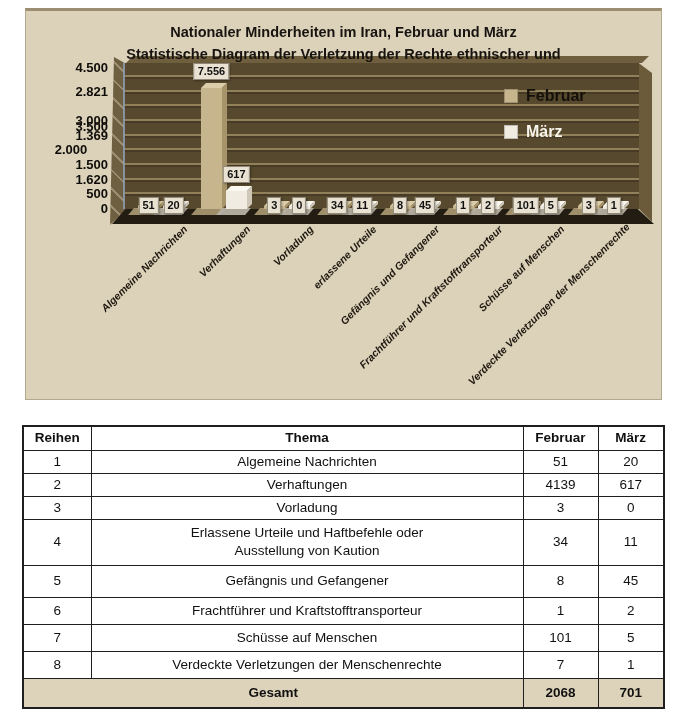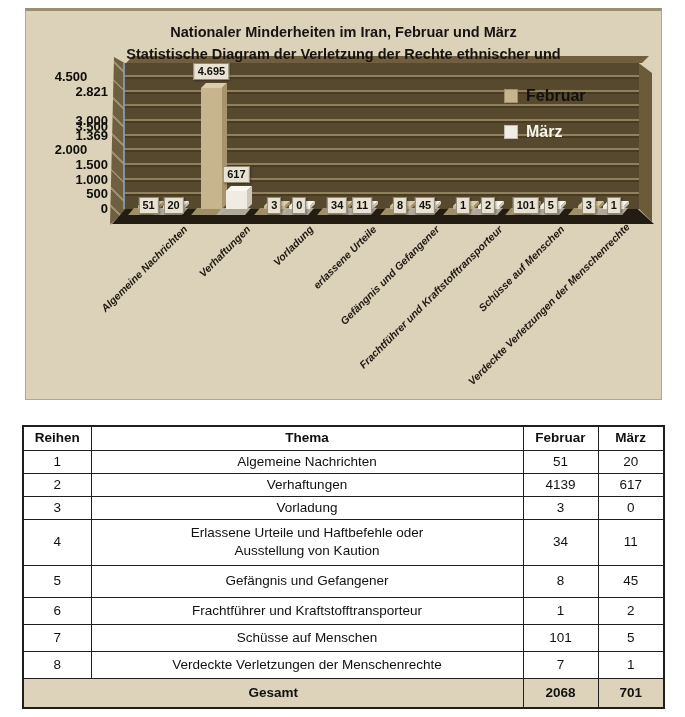--- a/index.html
+++ b/index.html
@@ -75,49 +75,49 @@
           <div class="gridline" style="bottom: 58.6667px; background: rgb(154, 139, 98);"></div>
           <div class="gridline" style="bottom: 73.3333px; background: rgb(154, 139, 98);"></div>
           <div class="gridline" style="bottom: 88px; background: rgb(154, 139, 98);"></div>
           <div class="gridline" style="bottom: 102.667px; background: rgb(154, 139, 98);"></div>
           <div class="gridline" style="bottom: 117.333px; background: rgb(154, 139, 98);"></div>
           <div class="gridline" style="bottom: 132px; background: rgb(154, 139, 98);"></div>
         </div>
         <div class="right-bevel"></div>
         <div class="floor" style="background: rgb(34, 28, 18);"></div>
         <div class="axis-line"></div>
-        <div class="ytick" style="top: 58px; text-align: center;">4.500</div>
+        <div class="ytick" style="top: 49px;">4.500</div>
         <div class="ytick" style="top: 72.6667px;">2.821</div>
         <div class="ytick" style="top: 70px; margin-top: 38px;">3.500</div>
         <div class="ytick" style="top: 102px;">3.000</div>
         <div class="ytick" style="top: 116.667px;">1.369</div>
         <div class="ytick" style="top: 131.333px; text-align: center;">2.000</div>
         <div class="ytick" style="top: 146px;">1.500</div>
-        <div class="ytick" style="top: 160.667px;">1.000</div>
+        <div class="ytick" style="top: 160.667px;">1.620</div>
         <div class="ytick" style="top: 175.333px;">500</div>
         <div class="ytick" style="top: 190px;">0</div>
         <div class="pad" style="left: 108px; top: 197px; width: 29px; background: rgb(165, 149, 111);"></div>
         <div class="bar" style="left: 112px; top: 195px; width: 21px; height: 3px; background: rgb(199, 181, 141);">
           <div class="top" style="background: rgb(219, 205, 169);"></div>
           <div class="side" style="background: rgb(168, 148, 106);"></div>
         </div>
         <div class="bar-label" style="left: 122.5px; top: auto; bottom: 189px;">51</div>
         <div class="pad" style="left: 133px; top: 197px; width: 29px; background: rgb(183, 176, 162);"></div>
         <div class="bar" style="left: 137px; top: 195px; width: 21px; height: 3px; background: rgb(241, 236, 225);">
           <div class="top" style="background: rgb(251, 248, 241);"></div>
           <div class="side" style="background: rgb(207, 200, 184);"></div>
         </div>
         <div class="bar-label" style="left: 147.5px; top: auto; bottom: 189px;">20</div>
         <div class="cat-label" style="left: -65px; top: 212px;">Algemeine Nachrichten</div>
         <div class="pad" style="left: 170.9px; top: 197px; width: 29px; background: rgb(165, 149, 111);"></div>
         <div class="bar" style="left: 174.9px; top: 76.5893px; width: 21px; height: 121.411px; background: rgb(199, 181, 141);">
           <div class="top" style="background: rgb(219, 205, 169);"></div>
           <div class="side" style="background: rgb(168, 148, 106);"></div>
         </div>
-        <div class="bar-label" style="left: 185.4px; top: auto; bottom: 323.411px;">4.695</div>
+        <div class="bar-label" style="left: 185.4px; top: auto; bottom: 323.411px;">7.556</div>
         <div class="pad" style="left: 195.9px; top: 197px; width: 29px; background: rgb(183, 176, 162);"></div>
         <div class="bar" style="left: 199.9px; top: 179.901px; width: 21px; height: 18.0987px; background: rgb(241, 236, 225);">
           <div class="top" style="background: rgb(251, 248, 241);"></div>
           <div class="side" style="background: rgb(207, 200, 184);"></div>
         </div>
         <div class="bar-label" style="left: 210.4px; top: auto; bottom: 220.099px;">617</div>
         <div class="cat-label" style="left: -2.1px; top: 212px;">Verhaftungen</div>
         <div class="pad" style="left: 233.8px; top: 197px; width: 29px; background: rgb(165, 149, 111);"></div>
         <div class="bar" style="left: 237.8px; top: 195px; width: 21px; height: 3px; background: rgb(199, 181, 141);">
           <div class="top" style="background: rgb(219, 205, 169);"></div>

